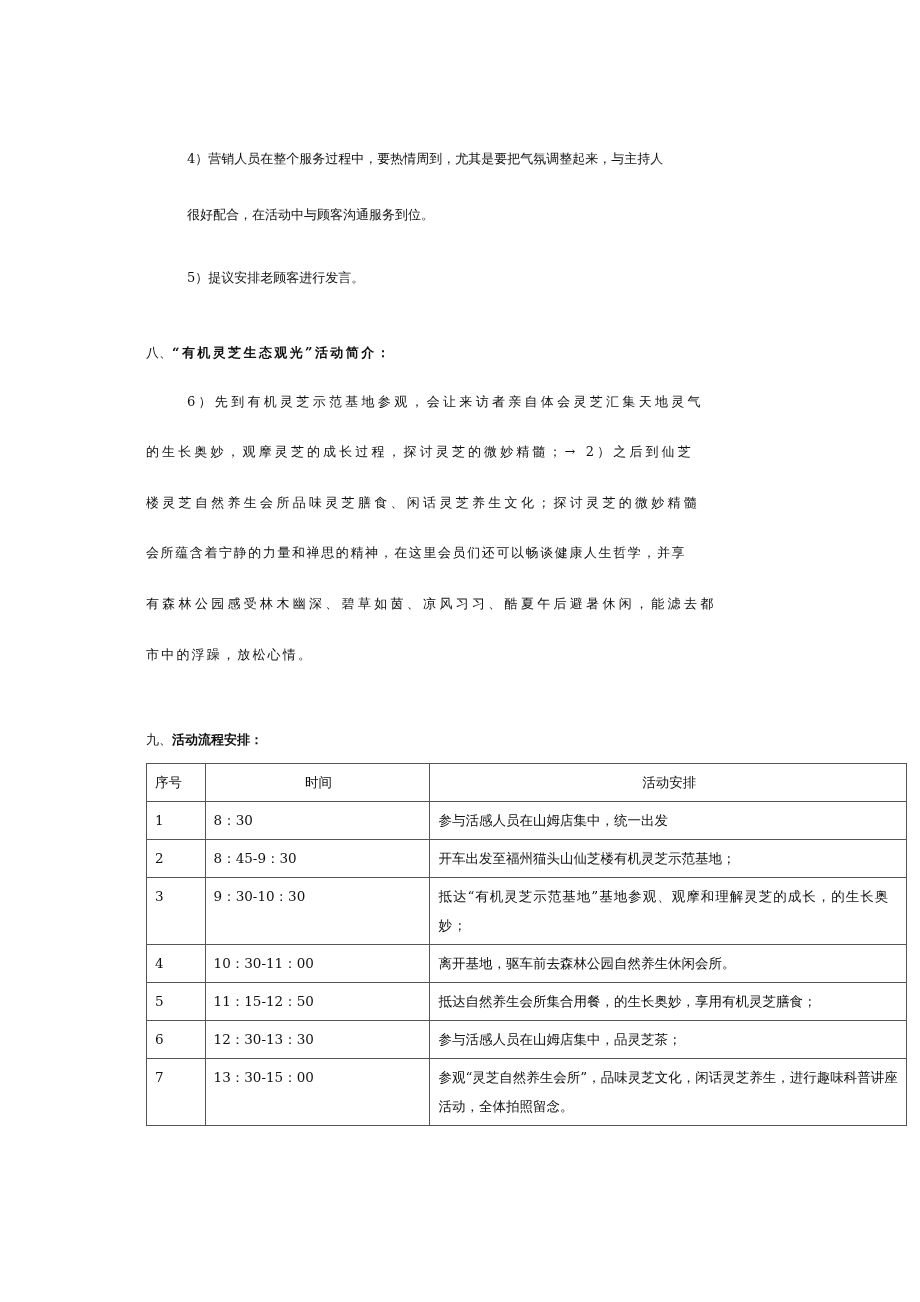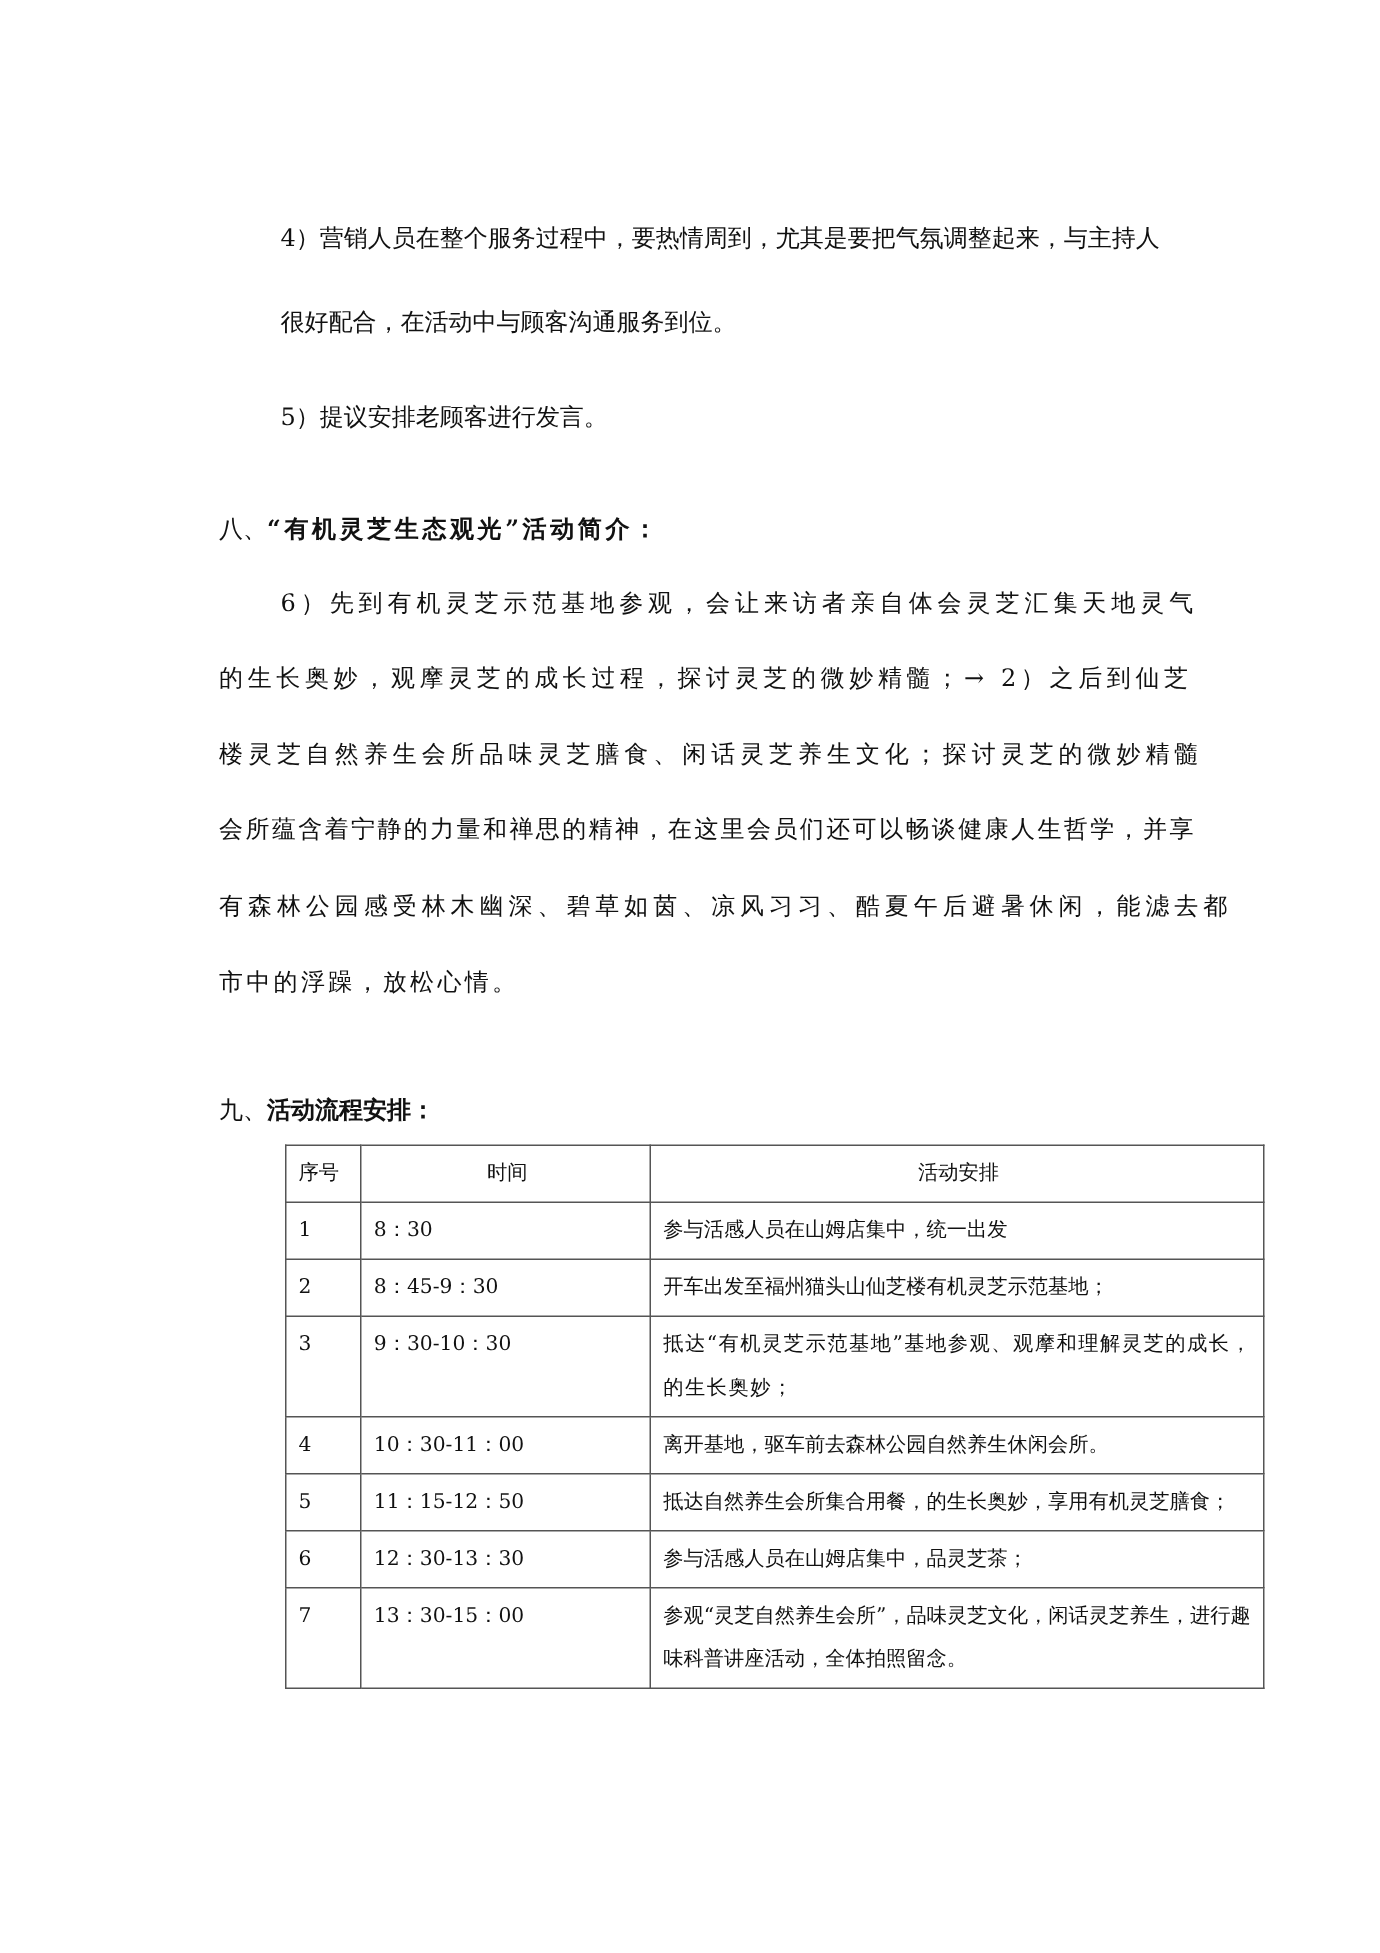--- a/index.html
+++ b/index.html
@@ -3,34 +3,34 @@
   <meta charset="utf-8">
   <style>
     html, body { margin: 0; padding: 0; background: #ffffff; }
     body {
       width: 920px; height: 1302px; position: relative; overflow: hidden;
       font-family: "DejaVu Serif", "Liberation Serif", serif;
       color: #111111;
     }
     .page { position: absolute; left: 0; top: 0; width: 920px; height: 1302px; }
     .line {
-      position: absolute; font-size: 16px; line-height: 20px; white-space: nowrap;
+      position: absolute; font-size: 13px; line-height: 20px; white-space: nowrap;
     }
     .spaced { letter-spacing: 3.2px; }
     .bold { font-weight: bold; }
     .watermark {
       position: absolute; left: 232px; top: 600px;
       font-family: "Liberation Sans", "DejaVu Sans", sans-serif;
       font-size: 58px; line-height: 70px; color: #e6e6e6; letter-spacing: 1px;
       z-index: 0; pointer-events: none;
     }
     .content { position: relative; z-index: 1; }
     table.schedule {
-      position: absolute; left: 146px; top: 763px; width: 653px;
-      border-collapse: collapse; font-size: 13.5px; z-index: 1; margin-left: 44px;
+      position: absolute; left: 146px; top: 763px; width: 761px;
+      border-collapse: collapse; font-size: 13.5px; z-index: 1;
     }
     table.schedule td {
       border: 1px solid #555555; vertical-align: top;
       padding: 8px 6px 8px 8px; line-height: 29px;
     }
     table.schedule tr td { padding-top: 4px; padding-bottom: 4px; }
     td.col-no { width: 35px; }
     td.col-time { width: 177px; }
     td.col-act { width: 392px; }
     td.center { text-align: center; }

